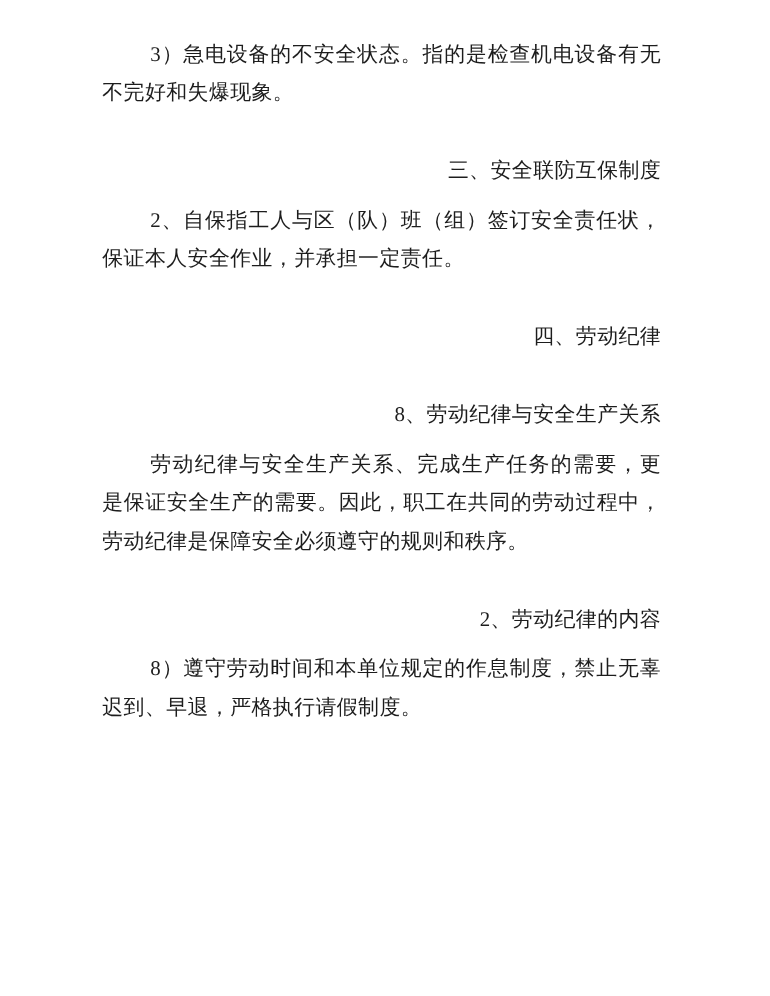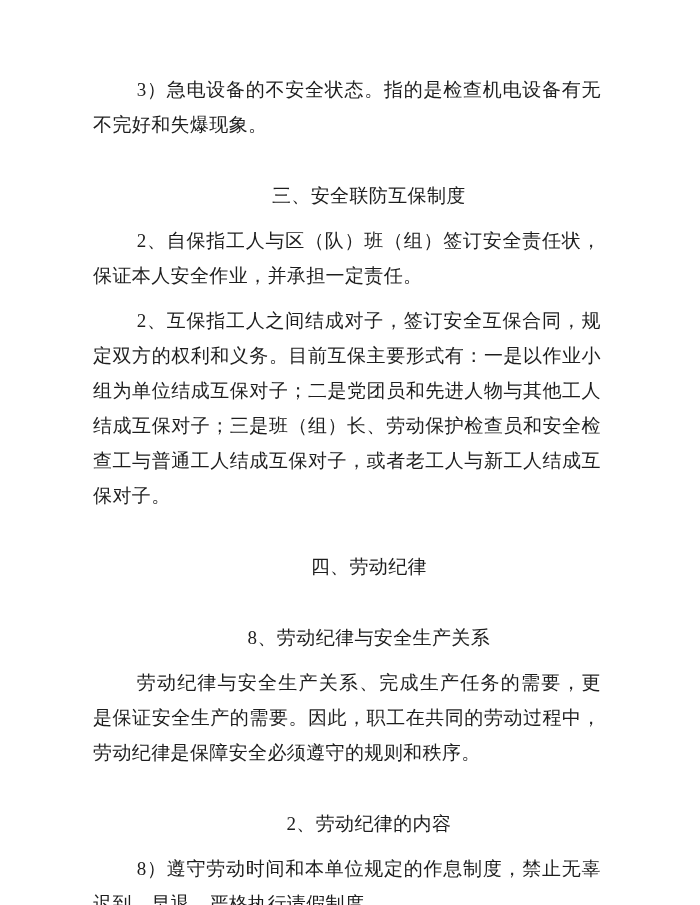--- a/index.html
+++ b/index.html
@@ -10,51 +10,50 @@
   body {
     width: 700px;
     height: 905px;
     overflow: hidden;
     font-family: "Liberation Serif", "DejaVu Serif", serif;
   }
   .page {
     box-sizing: border-box;
     width: 700px;
     height: 905px;
-    padding: 72px 99px 60px 93px;
+    padding: 32px 99px 60px 93px;
     background: #ffffff;
   }
   .doc p {
     margin: 0 0 10px 0;
     font-size: 19px;
     line-height: 35px;
     color: #1d1d1d;
     text-align: justify;
     text-indent: 2.3em;
     letter-spacing: 0.02em;
     font-weight: 400;
   }
   .doc p.heading {
     
-    text-align: center;
+    text-align: right;
     margin-top: 36px;
   }
 </style>
 </head>
 <body>
 
 <div class="page">
   <div class="doc">
     <p>3）急电设备的不安全状态。指的是检查机电设备有无不完好和失爆现象。</p>
 
     <p class="heading">三、安全联防互保制度</p>
 
     <p>2、自保指工人与区（队）班（组）签订安全责任状，保证本人安全作业，并承担一定责任。</p>
 
-    <p>2、互保指工人之间结成对子，签订安全互保合同，规定双方的权利和义务。目前互保主要形式有：一是以作业小组为单位结成互保对子；二是党团员和先进人物与其他工人结成互保对子；三是班（组）长、劳动保护检查员和安全检查工与普通工人结成互保对子，或者老工人与新工人结成互保对子。</p>
 
 
     <p class="heading">四、劳动纪律</p>
 
     <p class="heading">8、劳动纪律与安全生产关系</p>
 
     <p>劳动纪律与安全生产关系、完成生产任务的需要，更是保证安全生产的需要。因此，职工在共同的劳动过程中，劳动纪律是保障安全必须遵守的规则和秩序。</p>
 
     <p class="heading">2、劳动纪律的内容</p>
 

